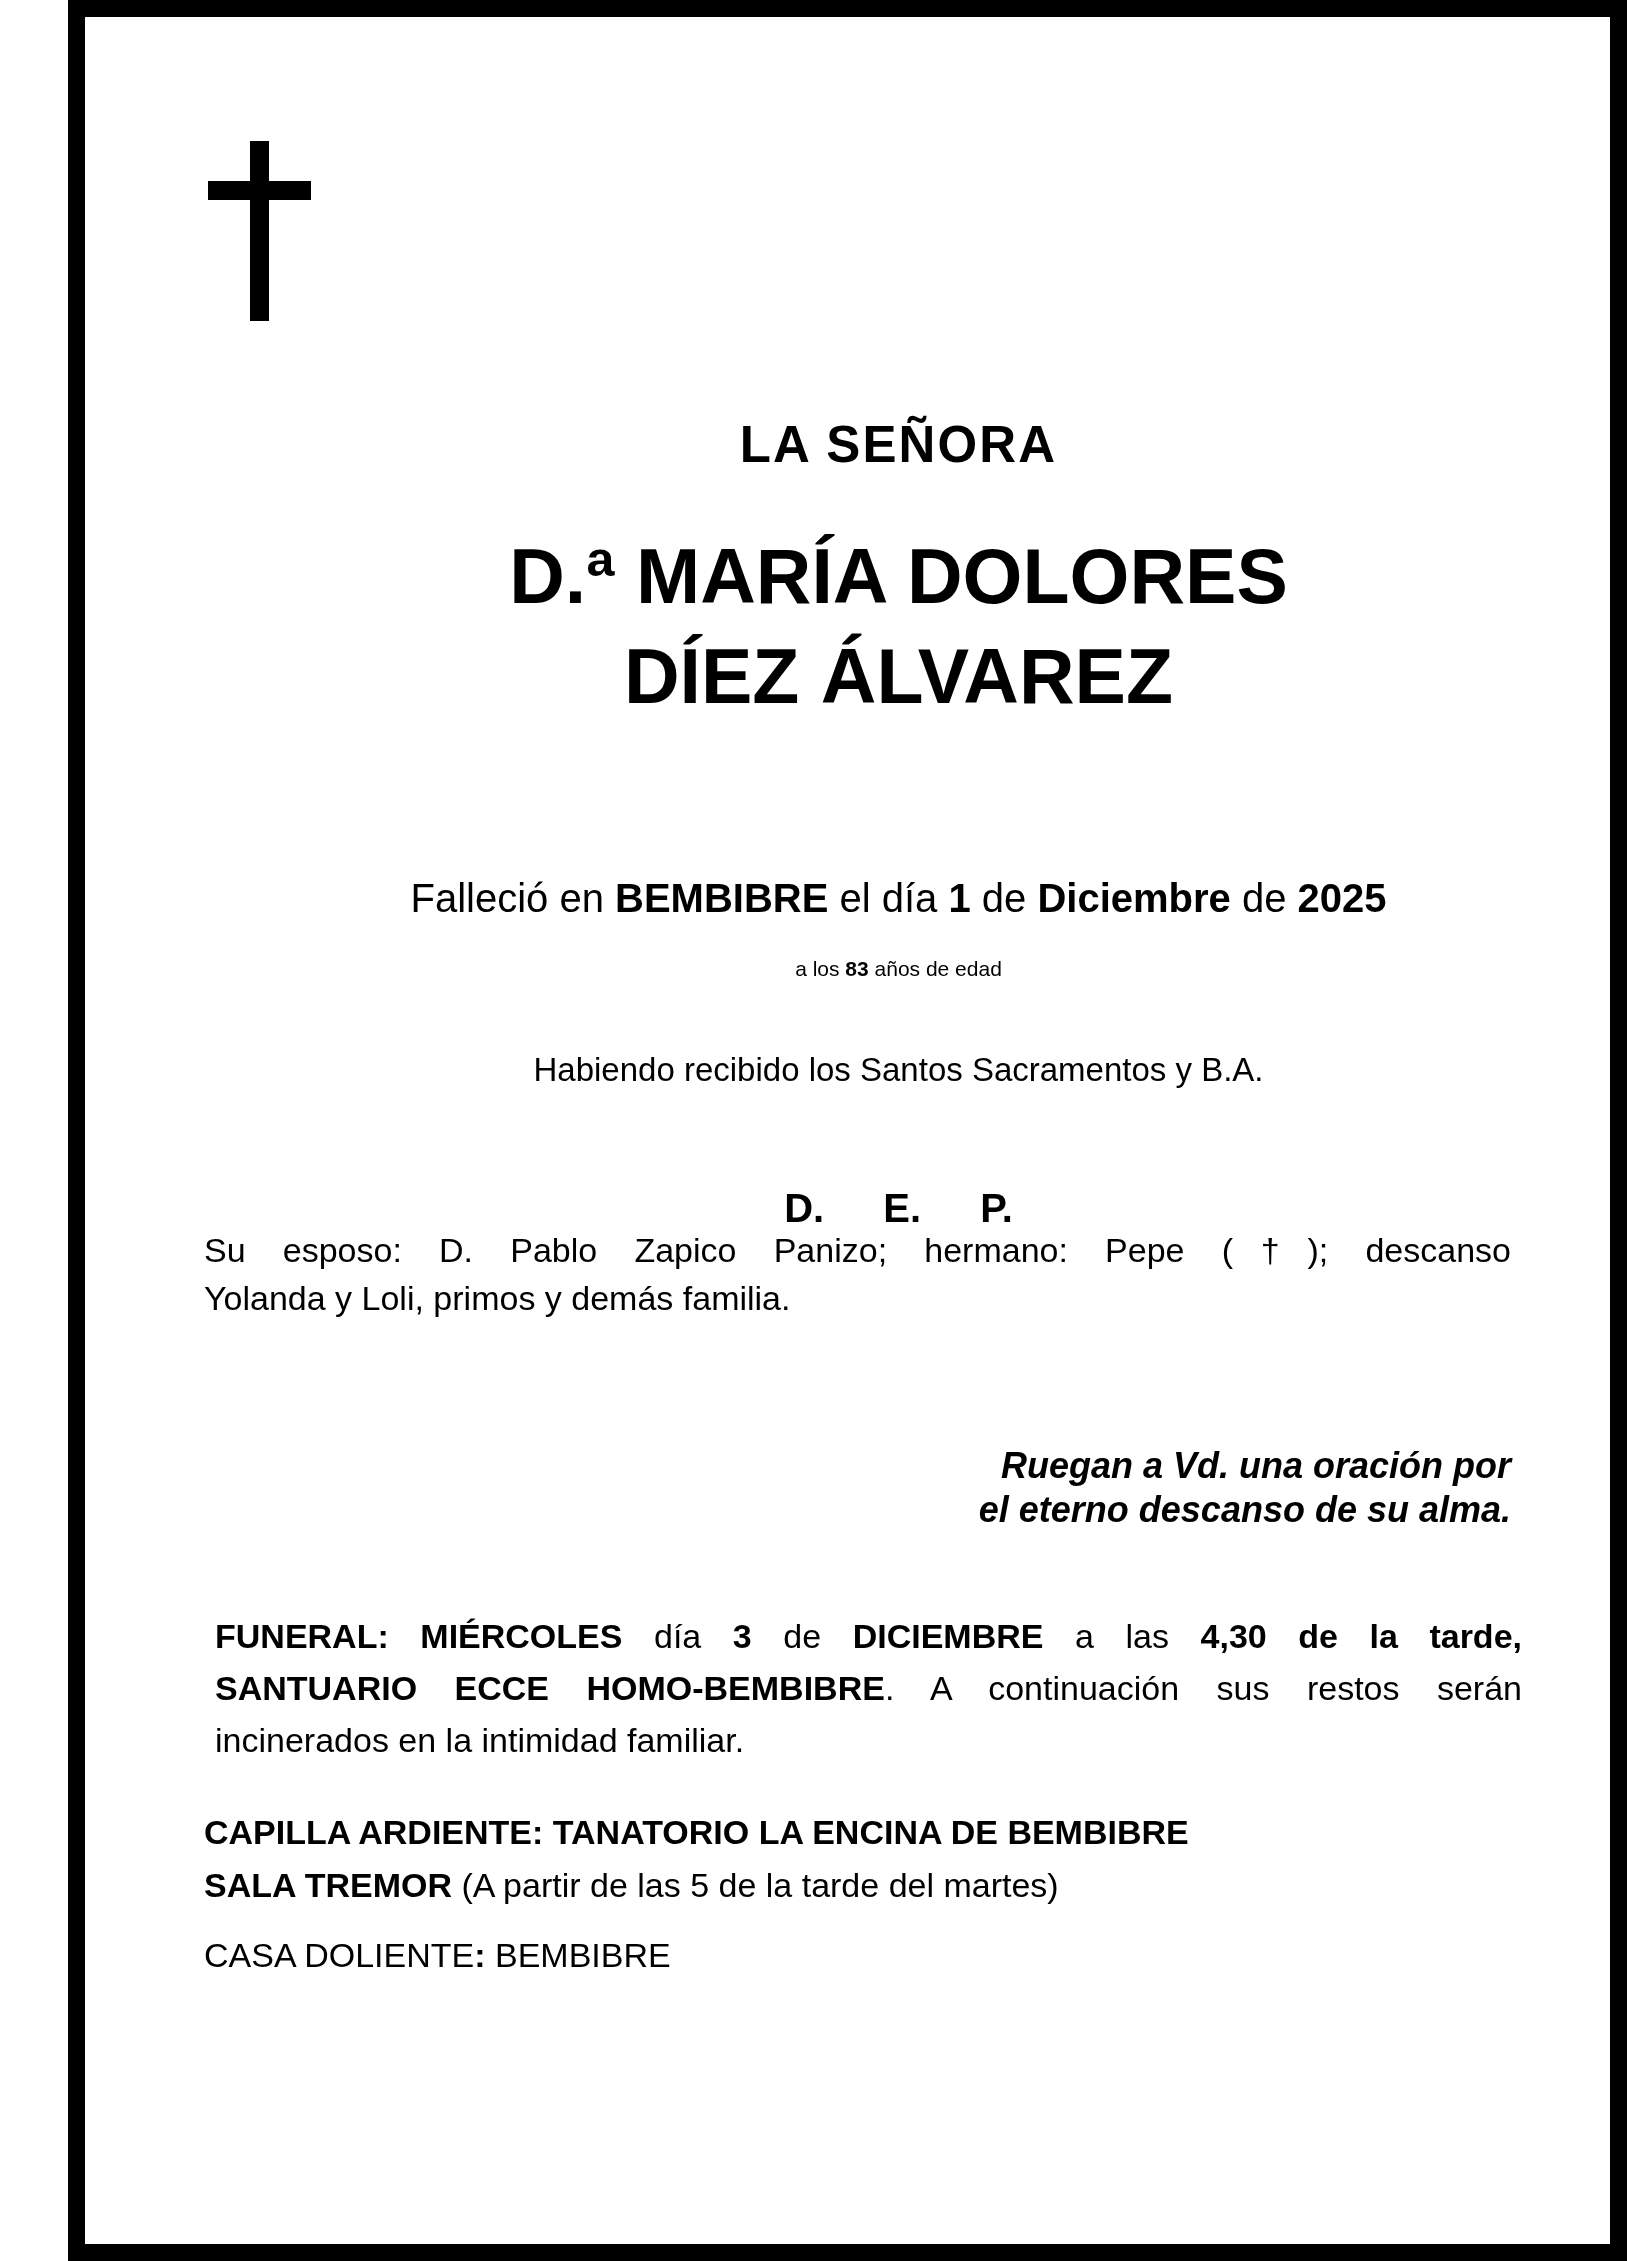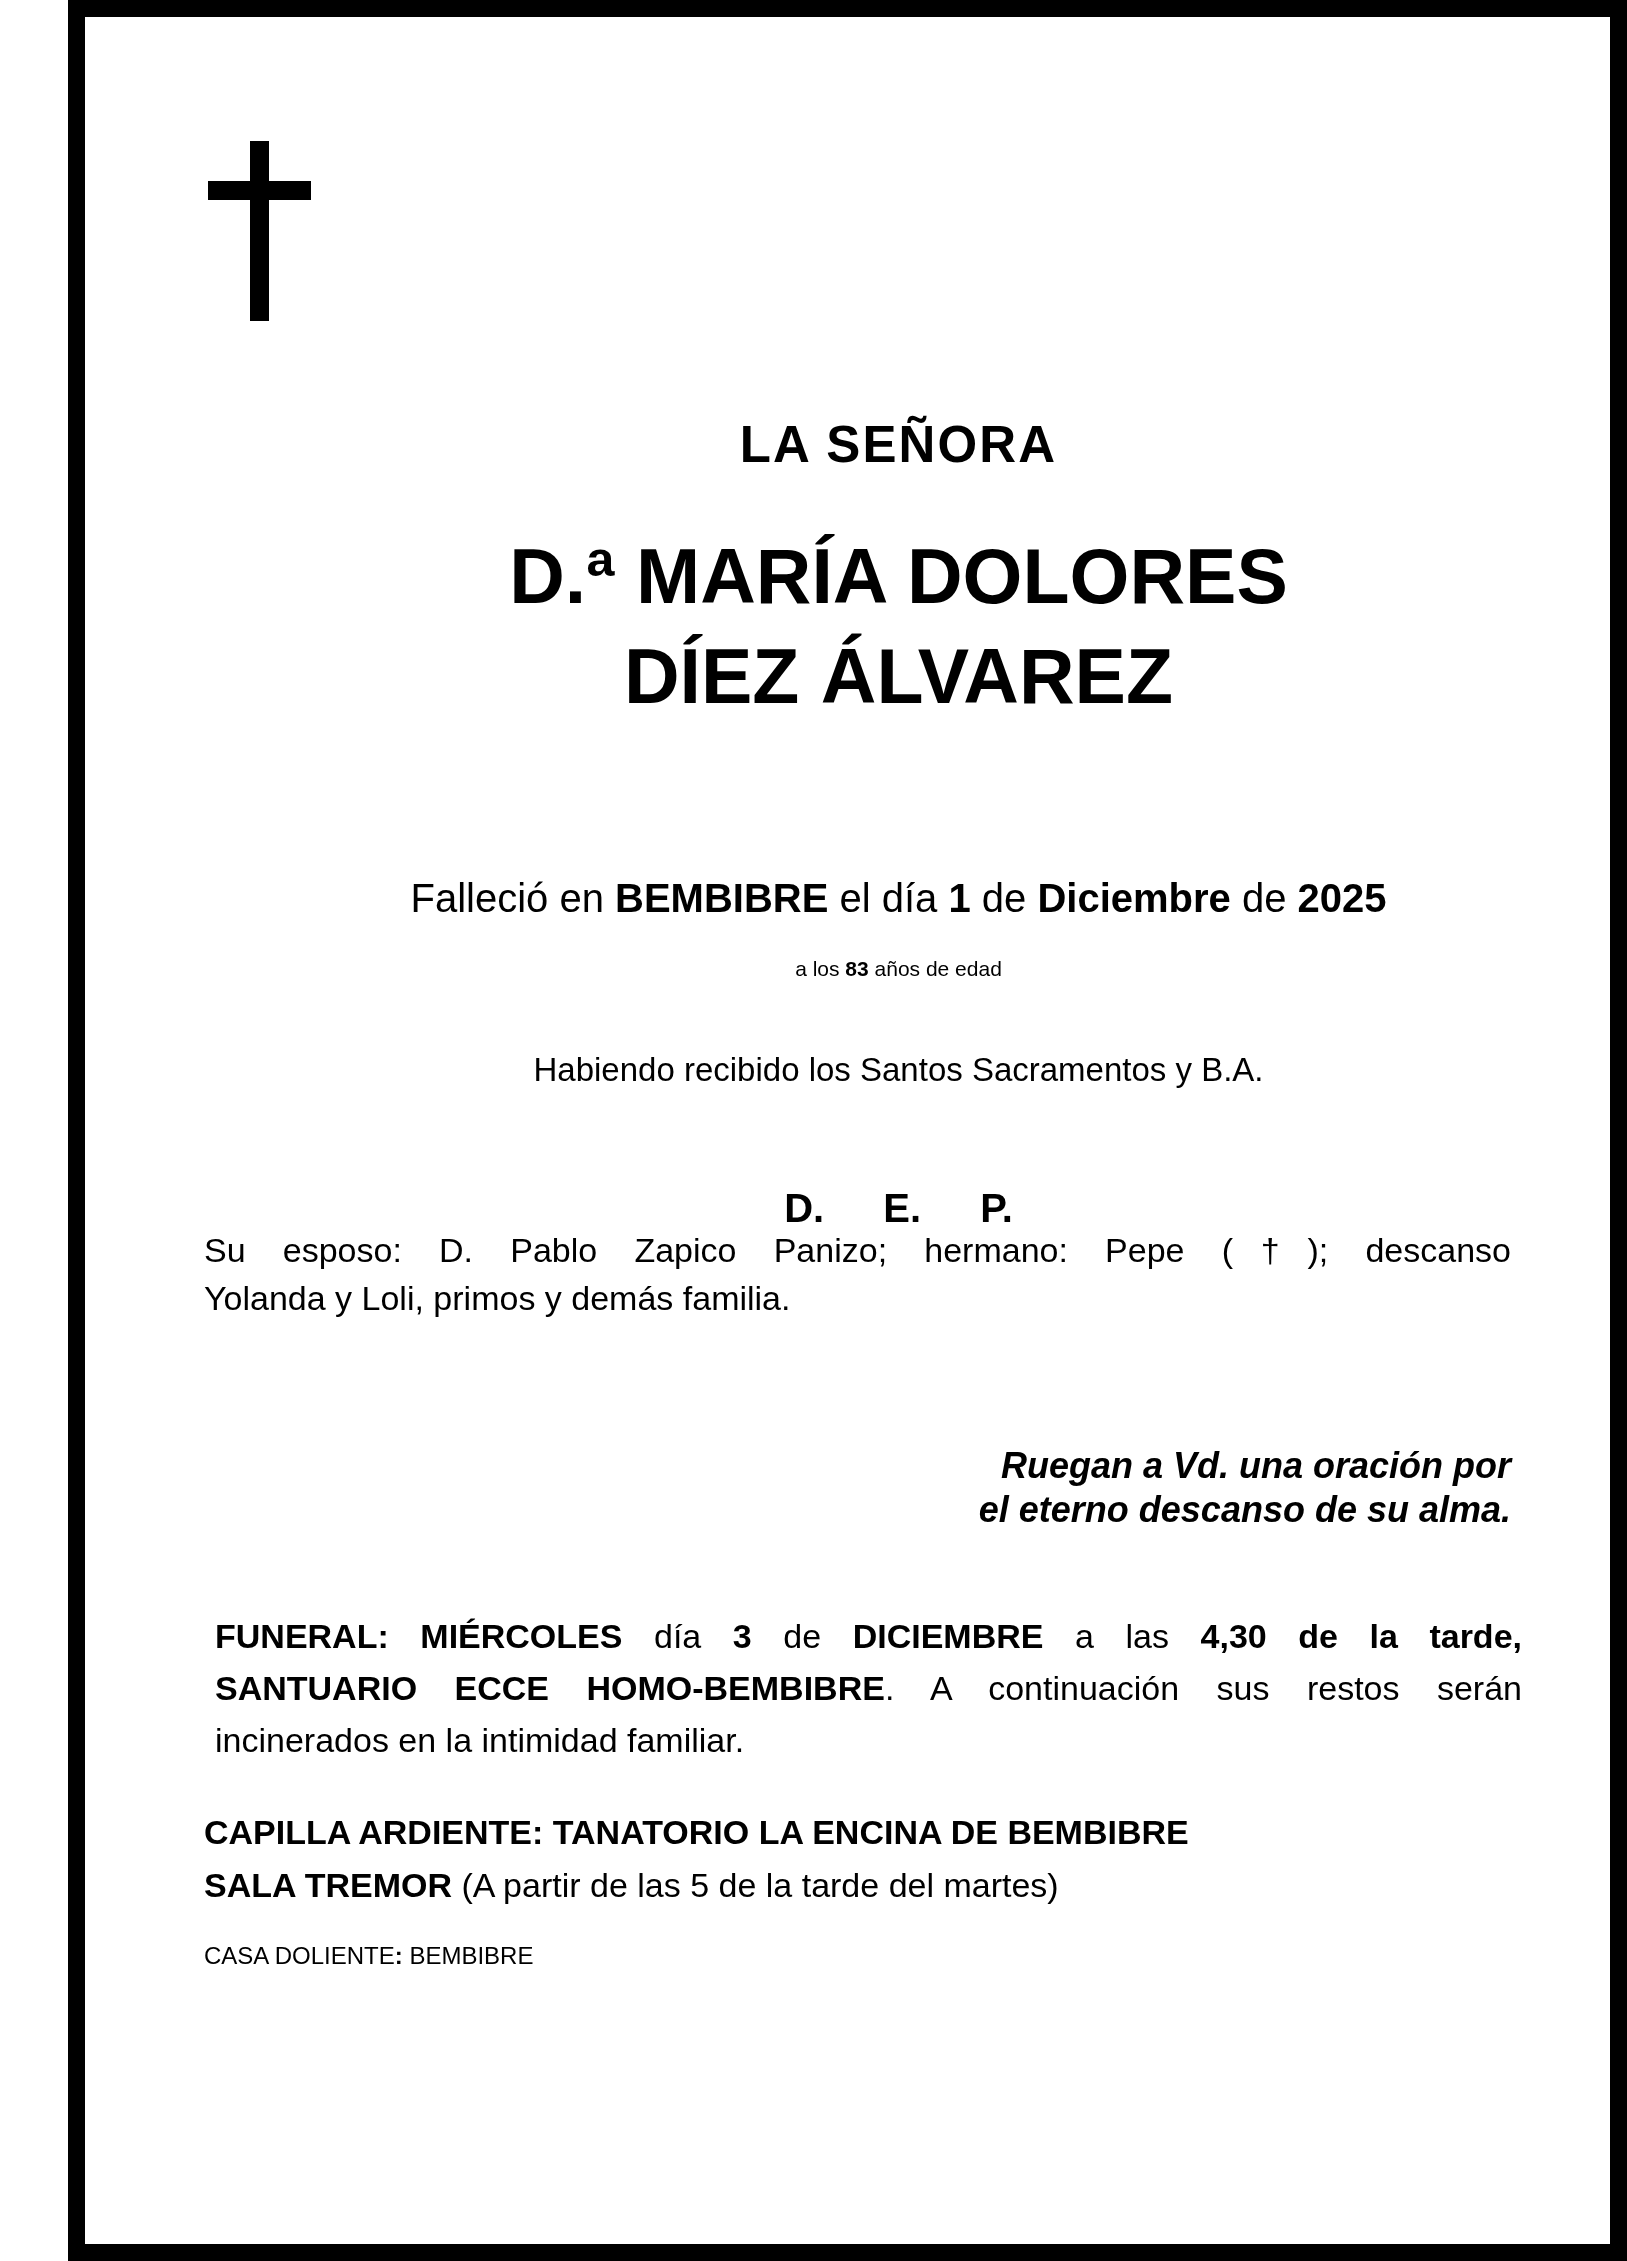--- a/index.html
+++ b/index.html
@@ -37,21 +37,21 @@
 
   .family-block{top:1226px;font-size:34px;line-height:48px;}
   .justify-line{text-align:justify;text-align-last:justify;}
   .plain-line{text-align:left;}
 
   .prayer-block{top:1444px;font-size:36px;font-weight:bold;font-style:italic;text-align:right;line-height:44px;}
 
   .funeral-block{top:1610px;font-size:34px;line-height:52px;margin-left:11px;}
   .capilla-line{top:1812px;font-size:34px;font-weight:bold;line-height:41px;}
   .sala-line{top:1865px;font-size:34px;line-height:41px;}
-  .casa-line{top:1935px;font-size:24px;line-height:41px;}
+  .casa-line{top:1935px;font-size:34px;line-height:41px;}
 
   b{font-weight:bold;}
 </style>
 </head>
 <body>
 
 <div class="frame"></div>
 
 <div class="cross">
   <div class="vbar"></div>

